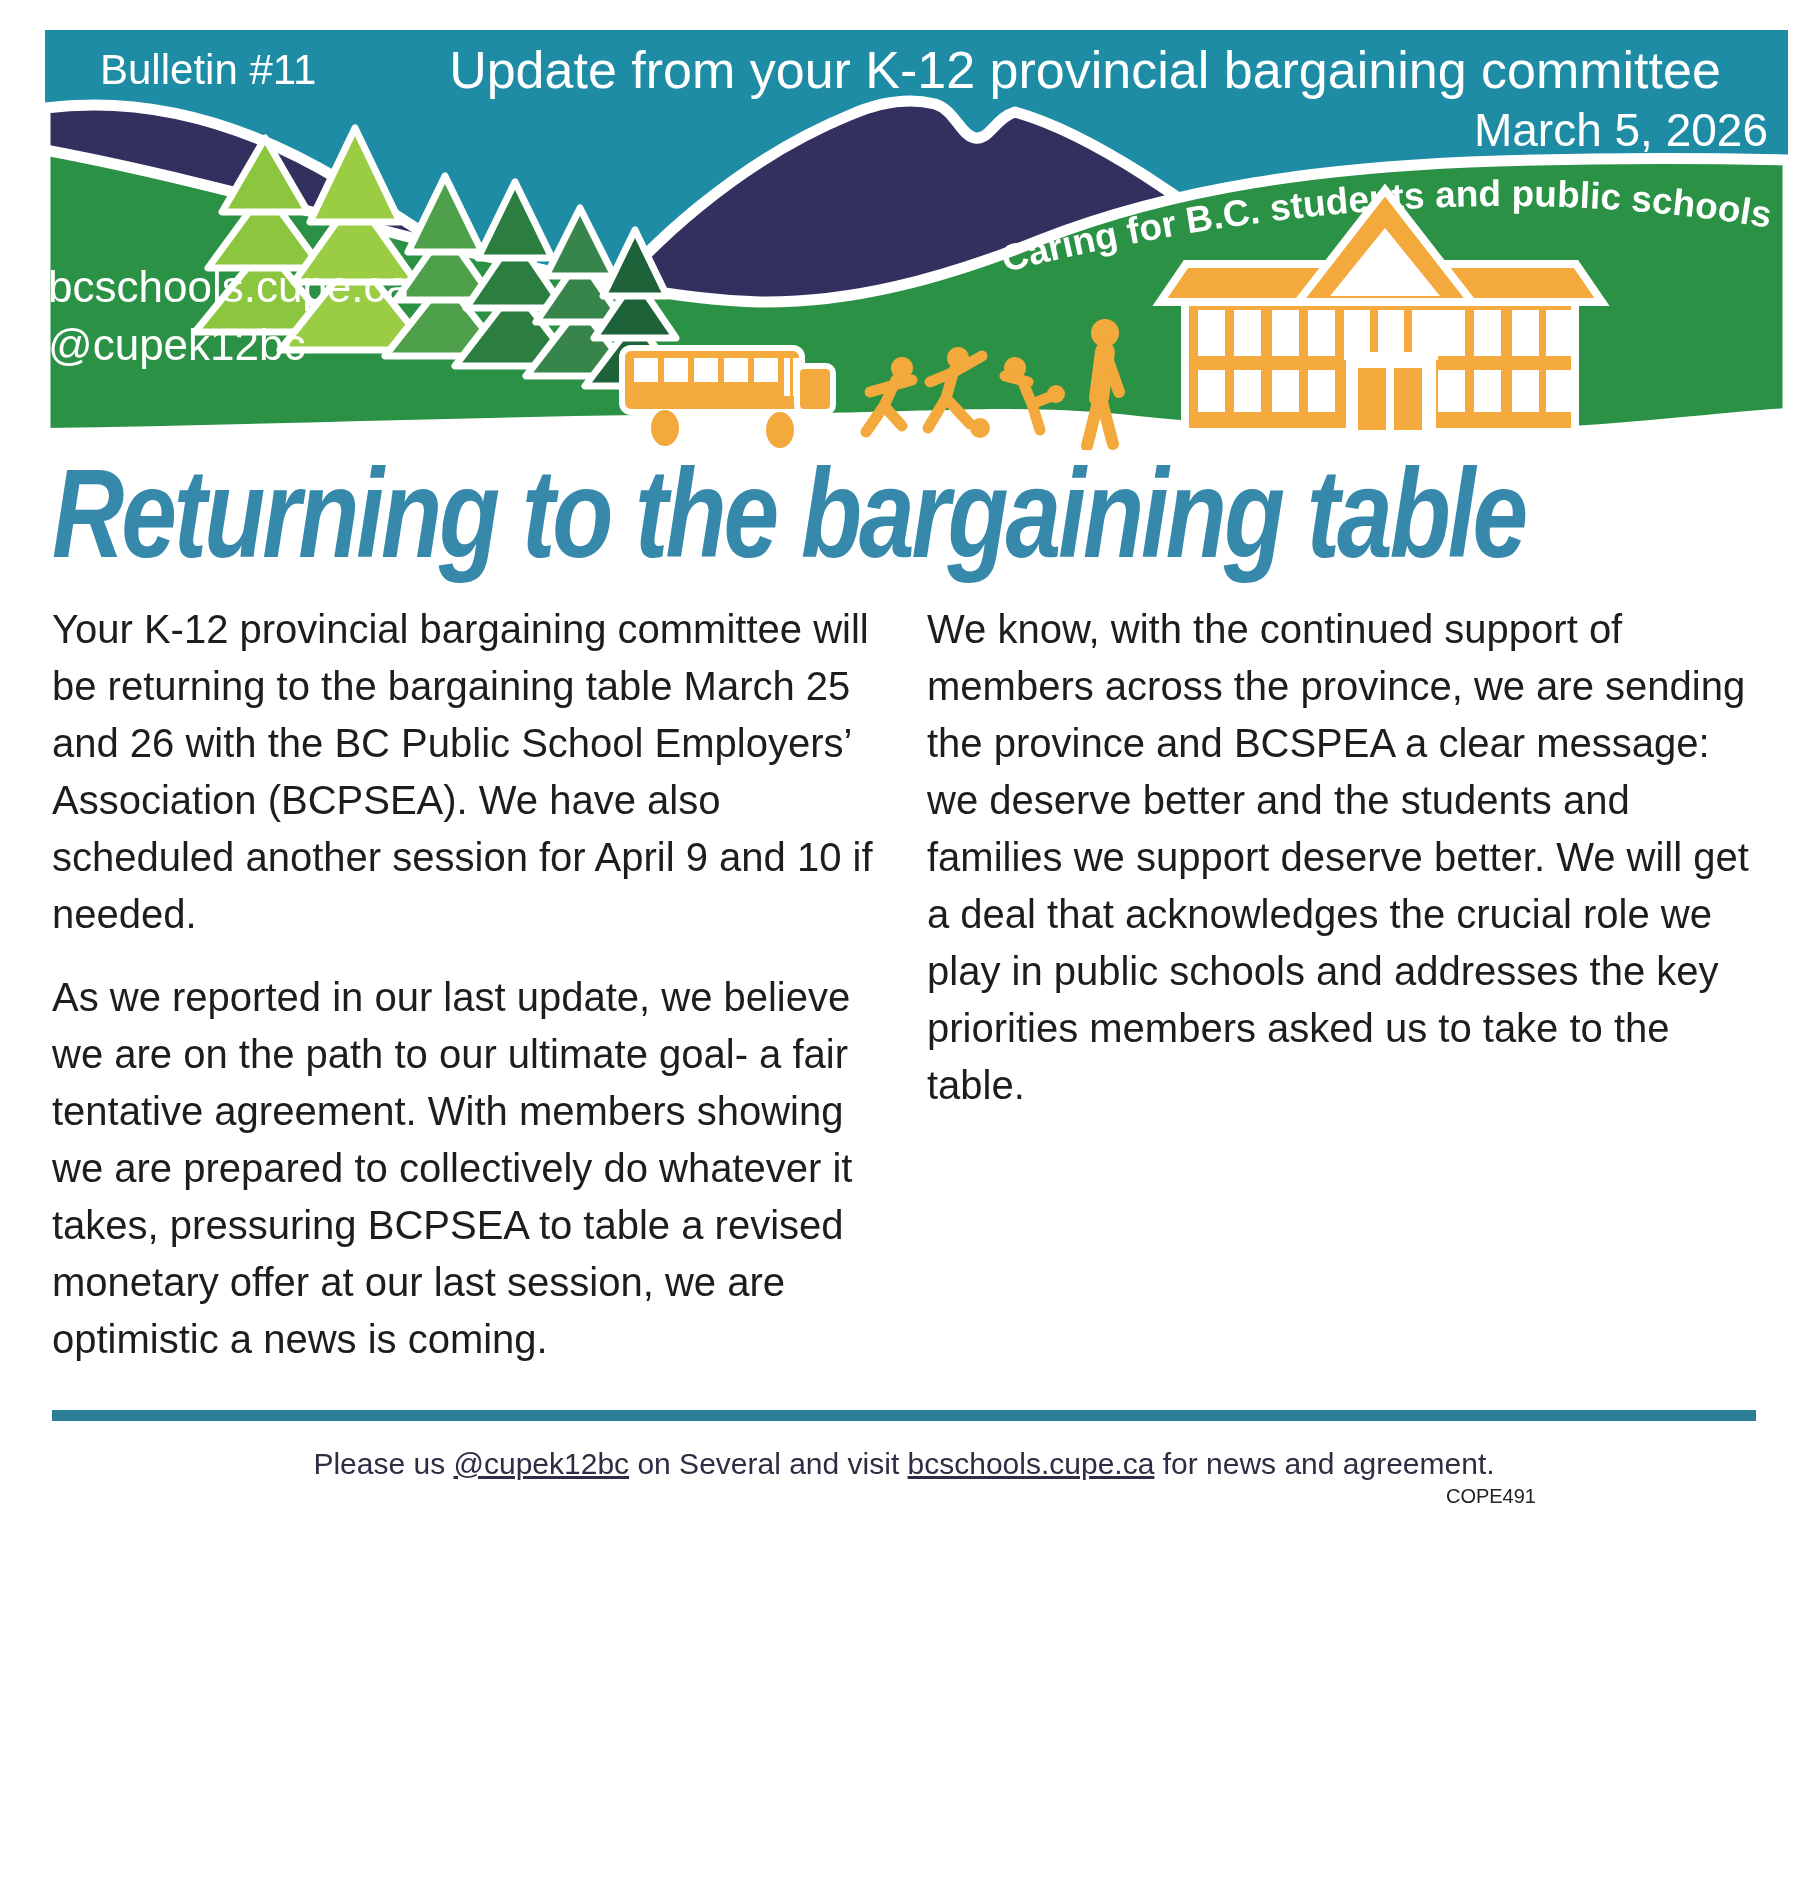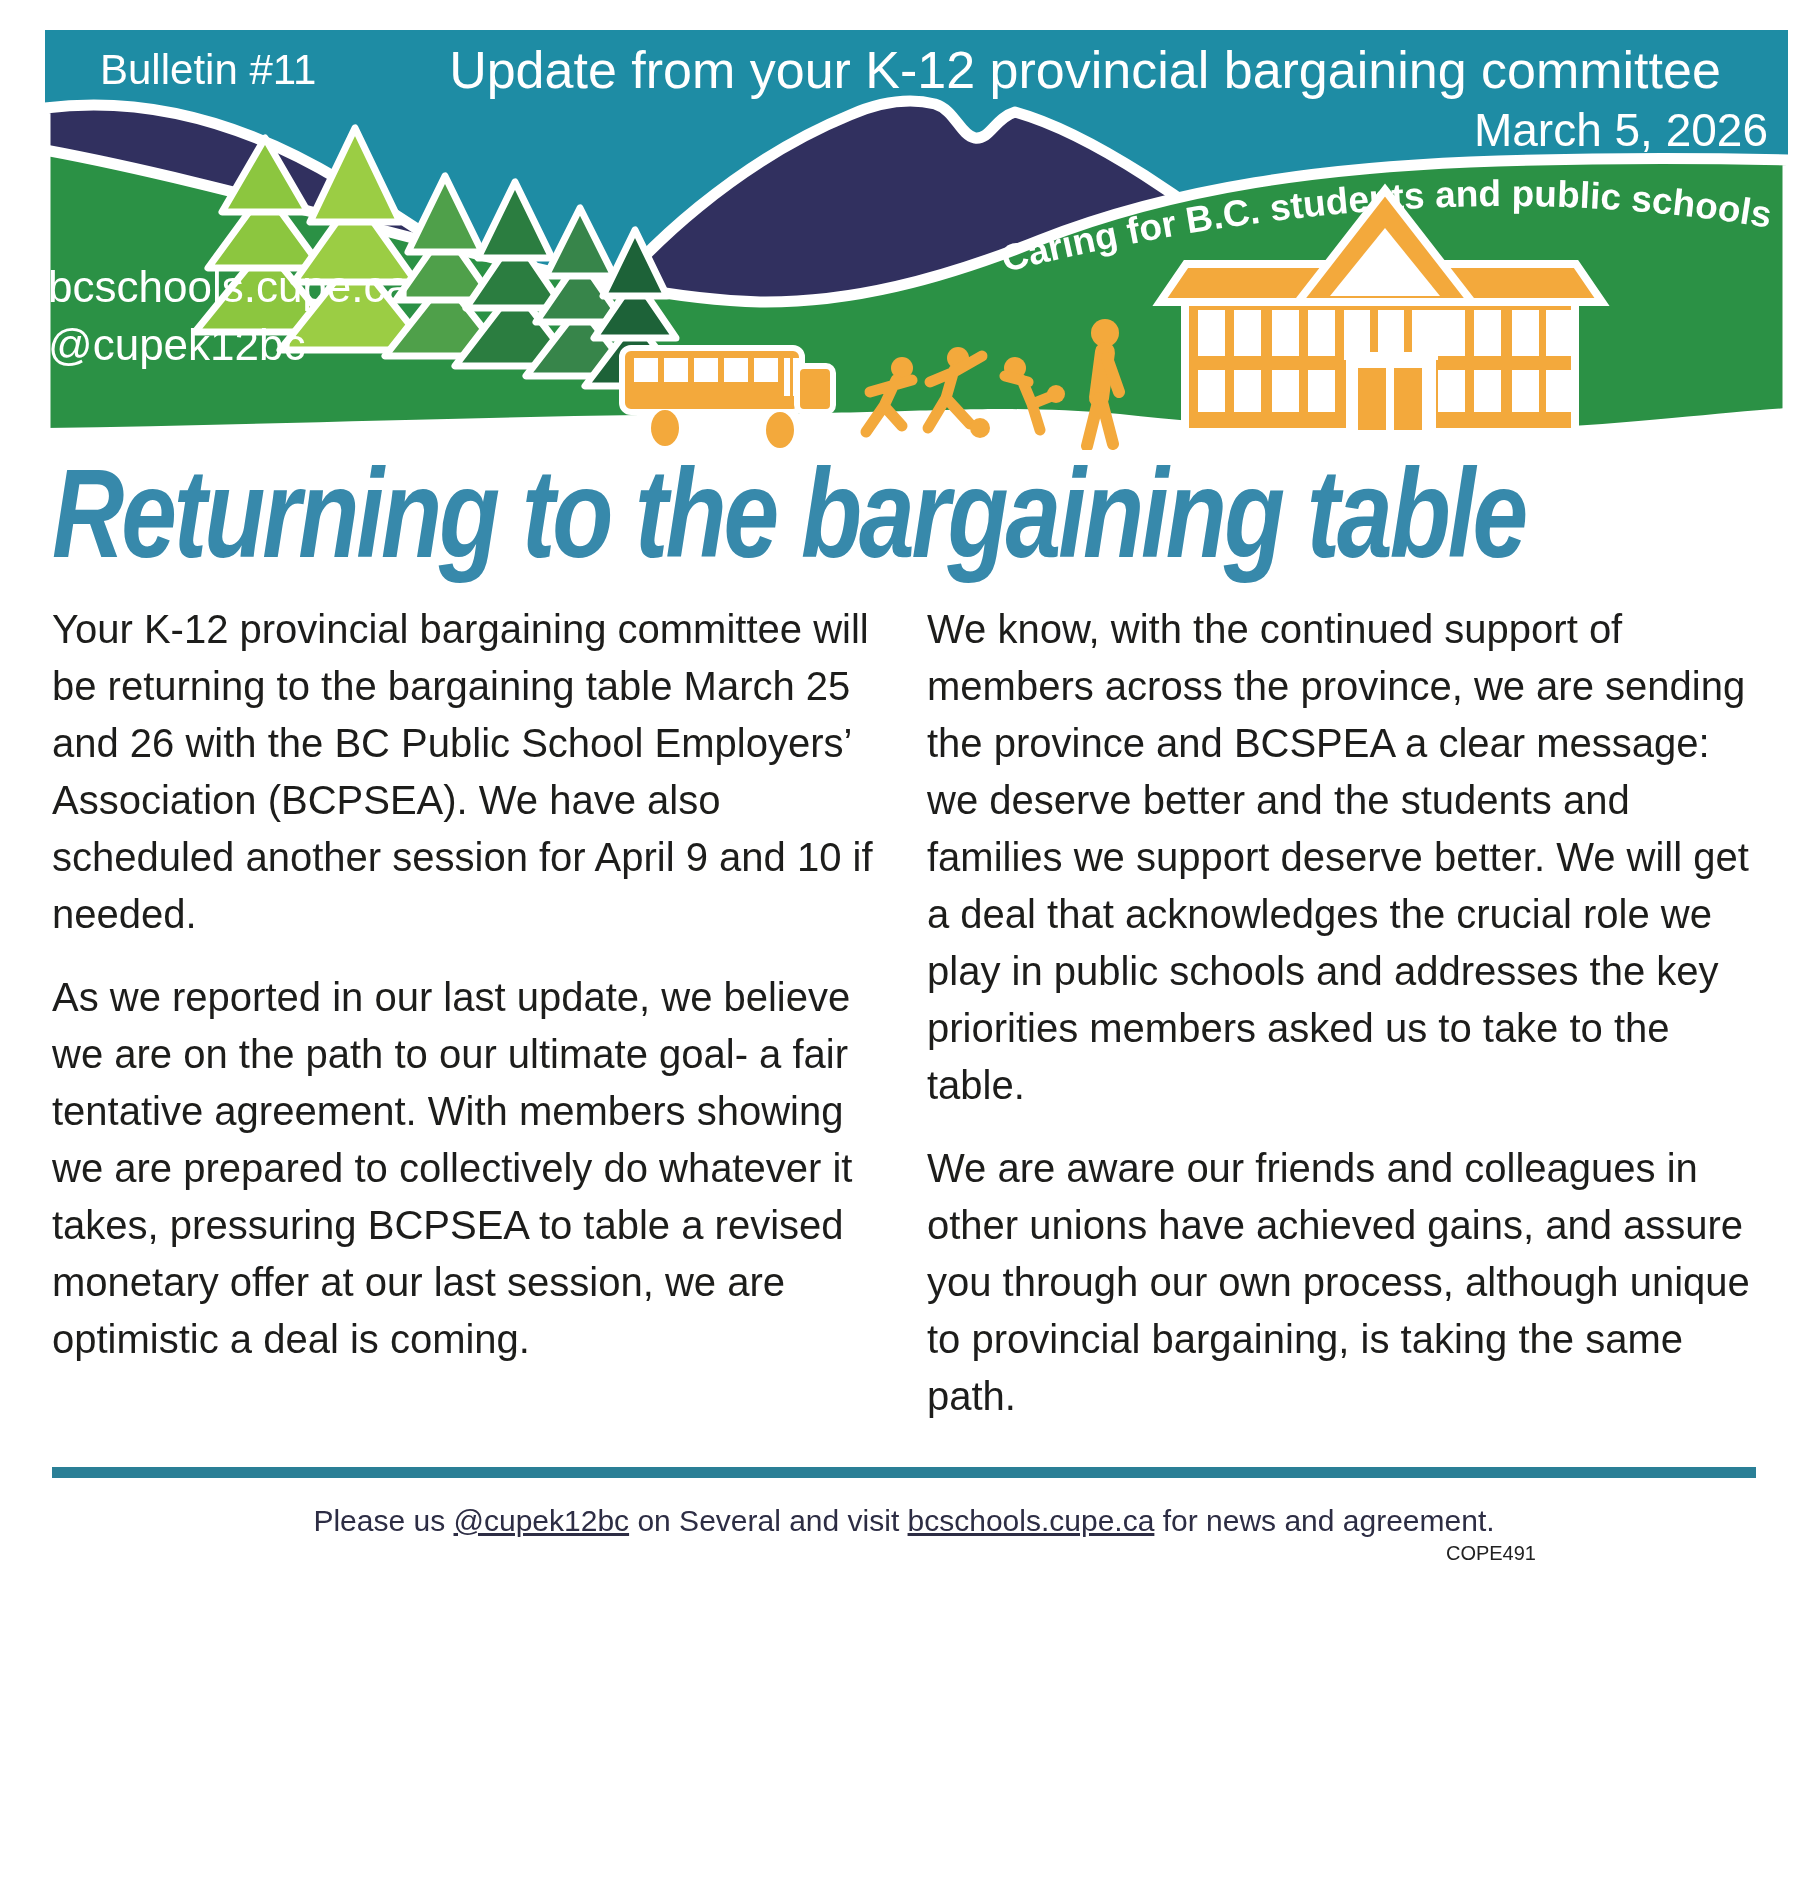--- a/index.html
+++ b/index.html
@@ -148,25 +148,24 @@
   <text x="48" y="302" font-family="Liberation Sans, sans-serif" font-size="44" fill="#ffffff">bcschools.cupe.ca</text>
   <text x="48" y="360" font-family="Liberation Sans, sans-serif" font-size="44" fill="#ffffff">@cupek12bc</text>
 </svg>
 
 <main>
   <h1 class="headline">Returning to the bargaining table</h1>
 
   <div class="cols">
     <div class="col">
       <p>Your K-12 provincial bargaining committee will be returning to the bargaining table March 25 and 26 with the BC Public School Employers’ Association (BCPSEA). We have also scheduled another session for April 9 and 10 if needed.</p>
-      <p>As we reported in our last update, we believe we are on the path to our ultimate goal- a fair tentative agreement. With members showing we are prepared to collectively do whatever it takes, pressuring BCPSEA to table a revised monetary offer at our last session, we are optimistic a deal is coming.</p>
+      <p>As we reported in our last update, we believe we are on the path to our ultimate goal- a fair tentative agreement. With members showing we are prepared to collectively do whatever it takes, pressuring BCPSEA to table a revised monetary offer at our last session, we are optimistic a news is coming.</p>
     </div>
     <div class="col">
       <p>We know, with the continued support of members across the province, we are sending the province and BCSPEA a clear message: we deserve better and the students and families we support deserve better. We will get a deal that acknowledges the crucial role we play in public schools and addresses the key priorities members asked us to take to the table.</p>
-      <p>We are aware our friends and colleagues in other unions have achieved gains, and assure you through our own process, although unique to provincial bargaining, is taking the same path.</p>
     </div>
   </div>
 
   <div class="rule"></div>
 
   <footer class="footer">
     <div class="footer-line"><span>Please us </span><a>@cupek12bc</a><span> on Several and visit </span><a>bcschools.cupe.ca</a><span> for news and agreement.</span></div>
     <span class="cope">COPE491</span>
   </footer>
 </main>

